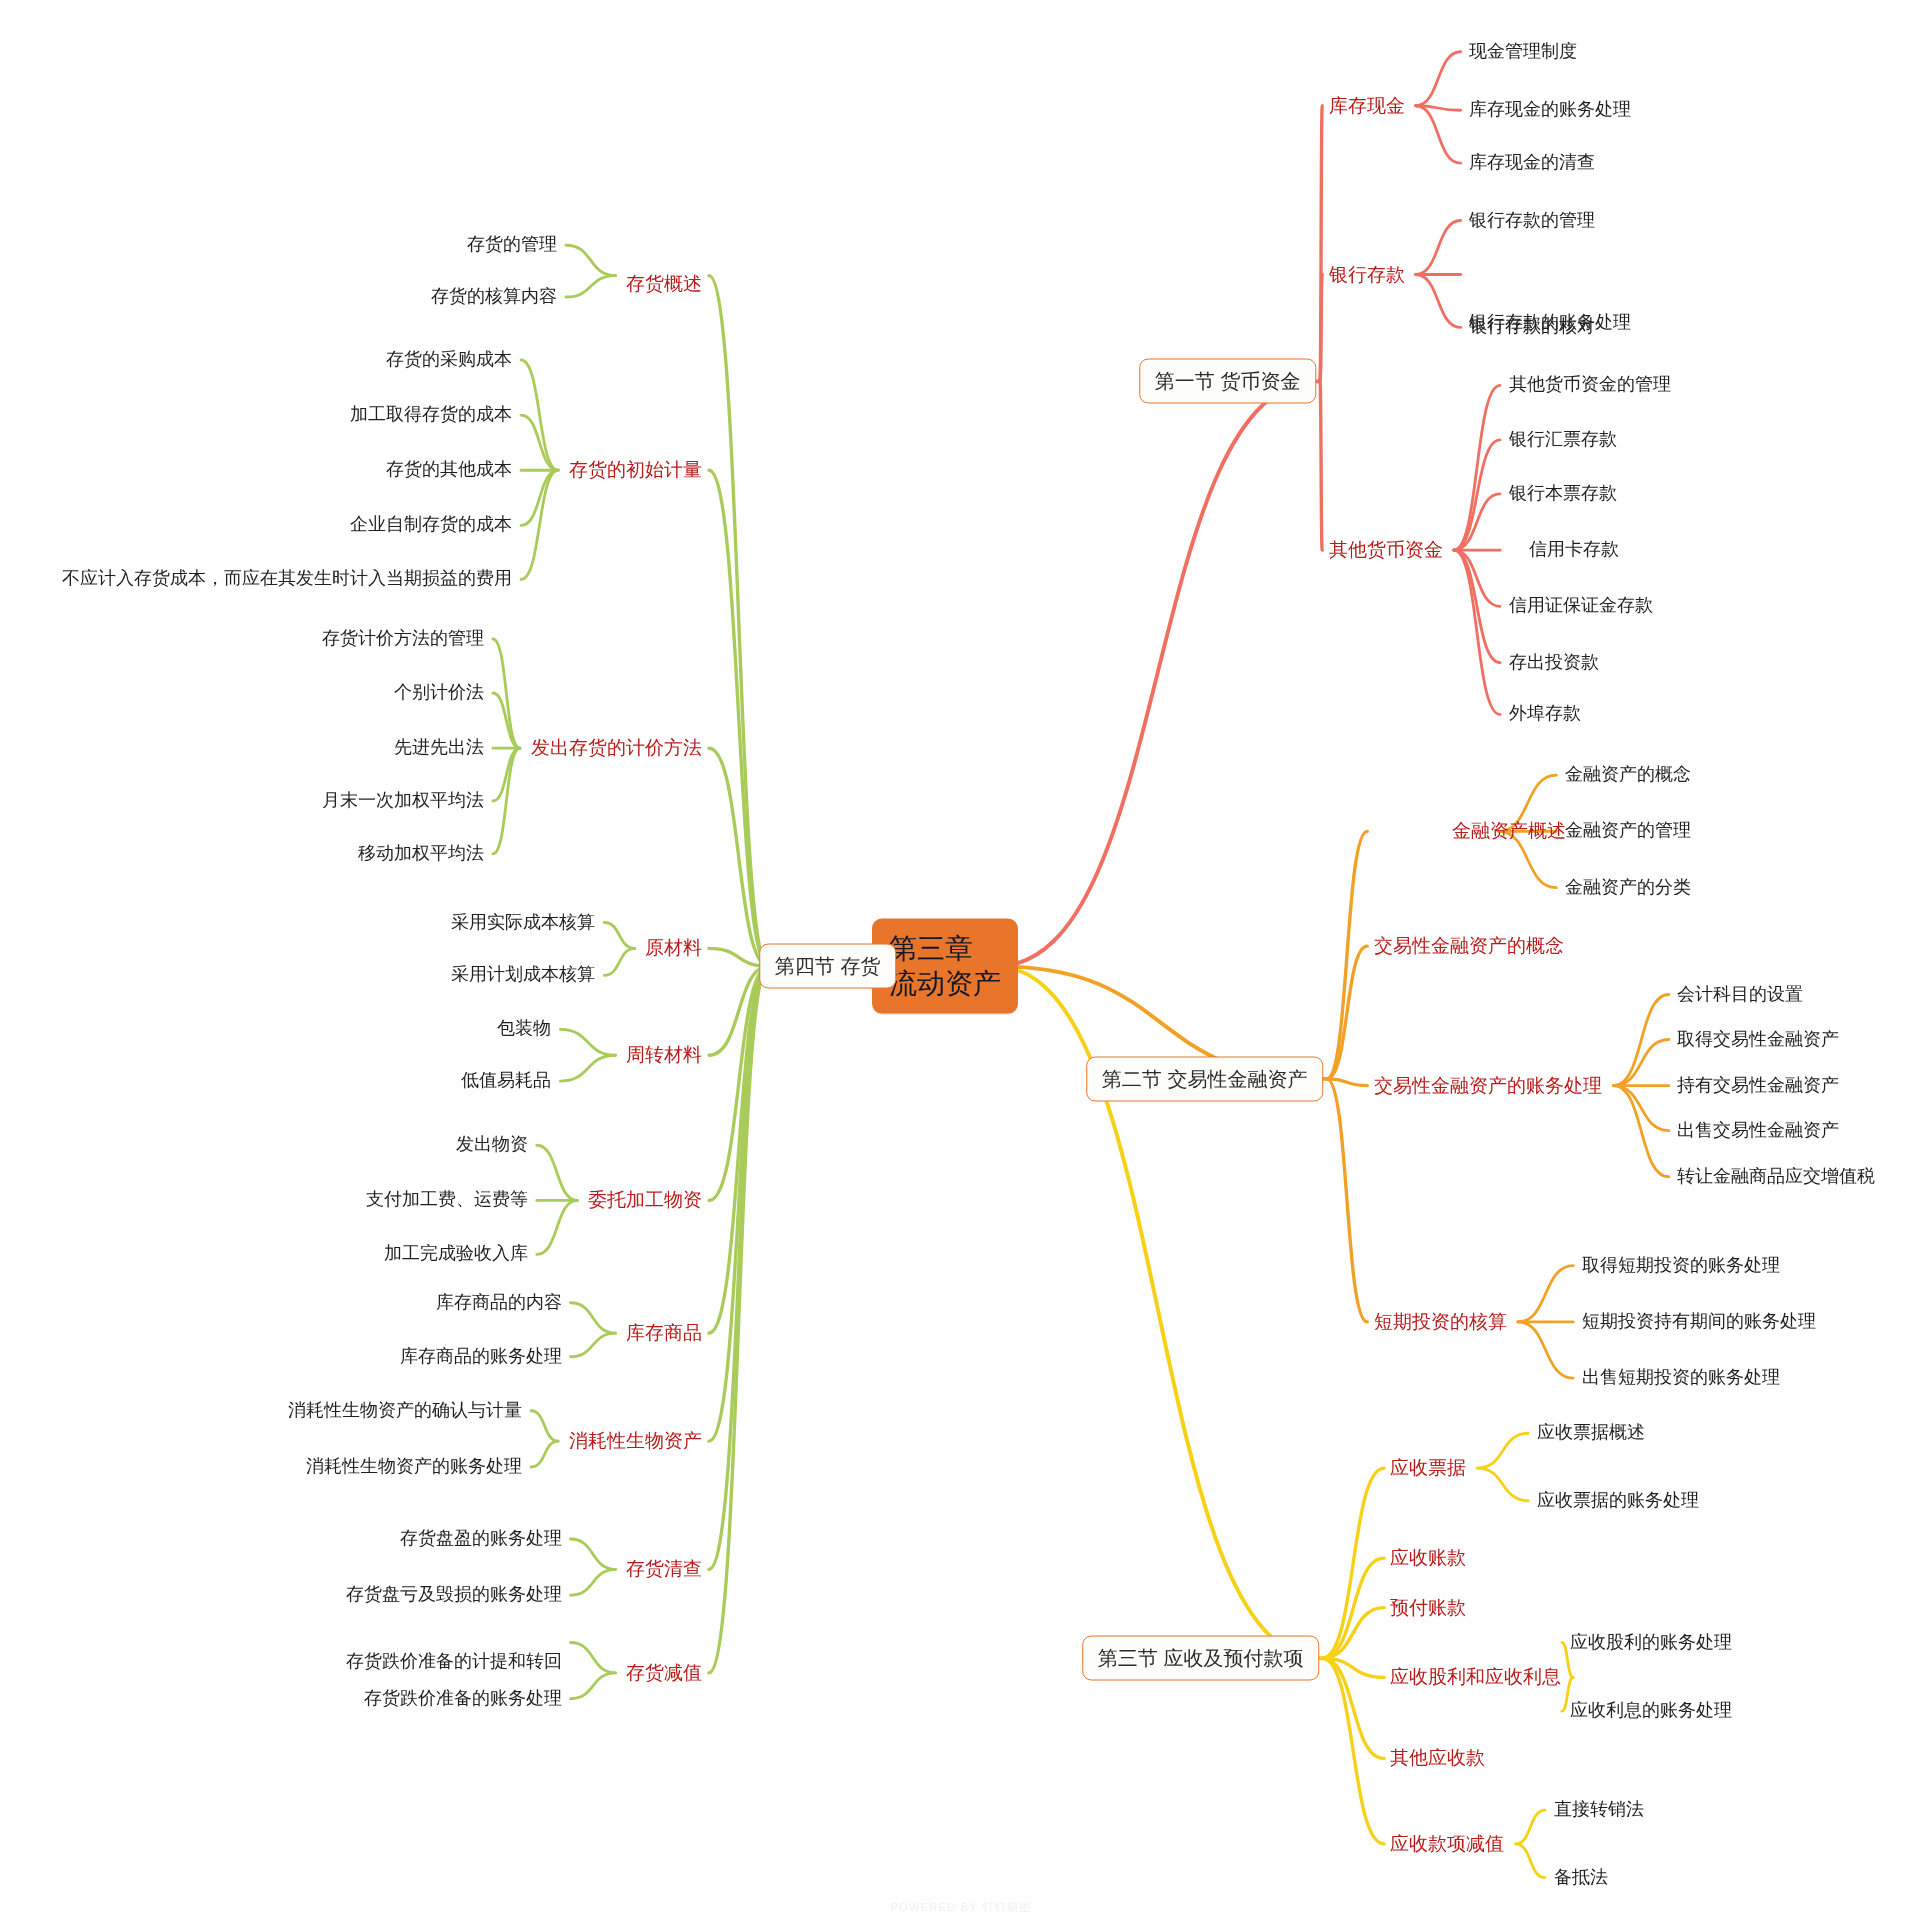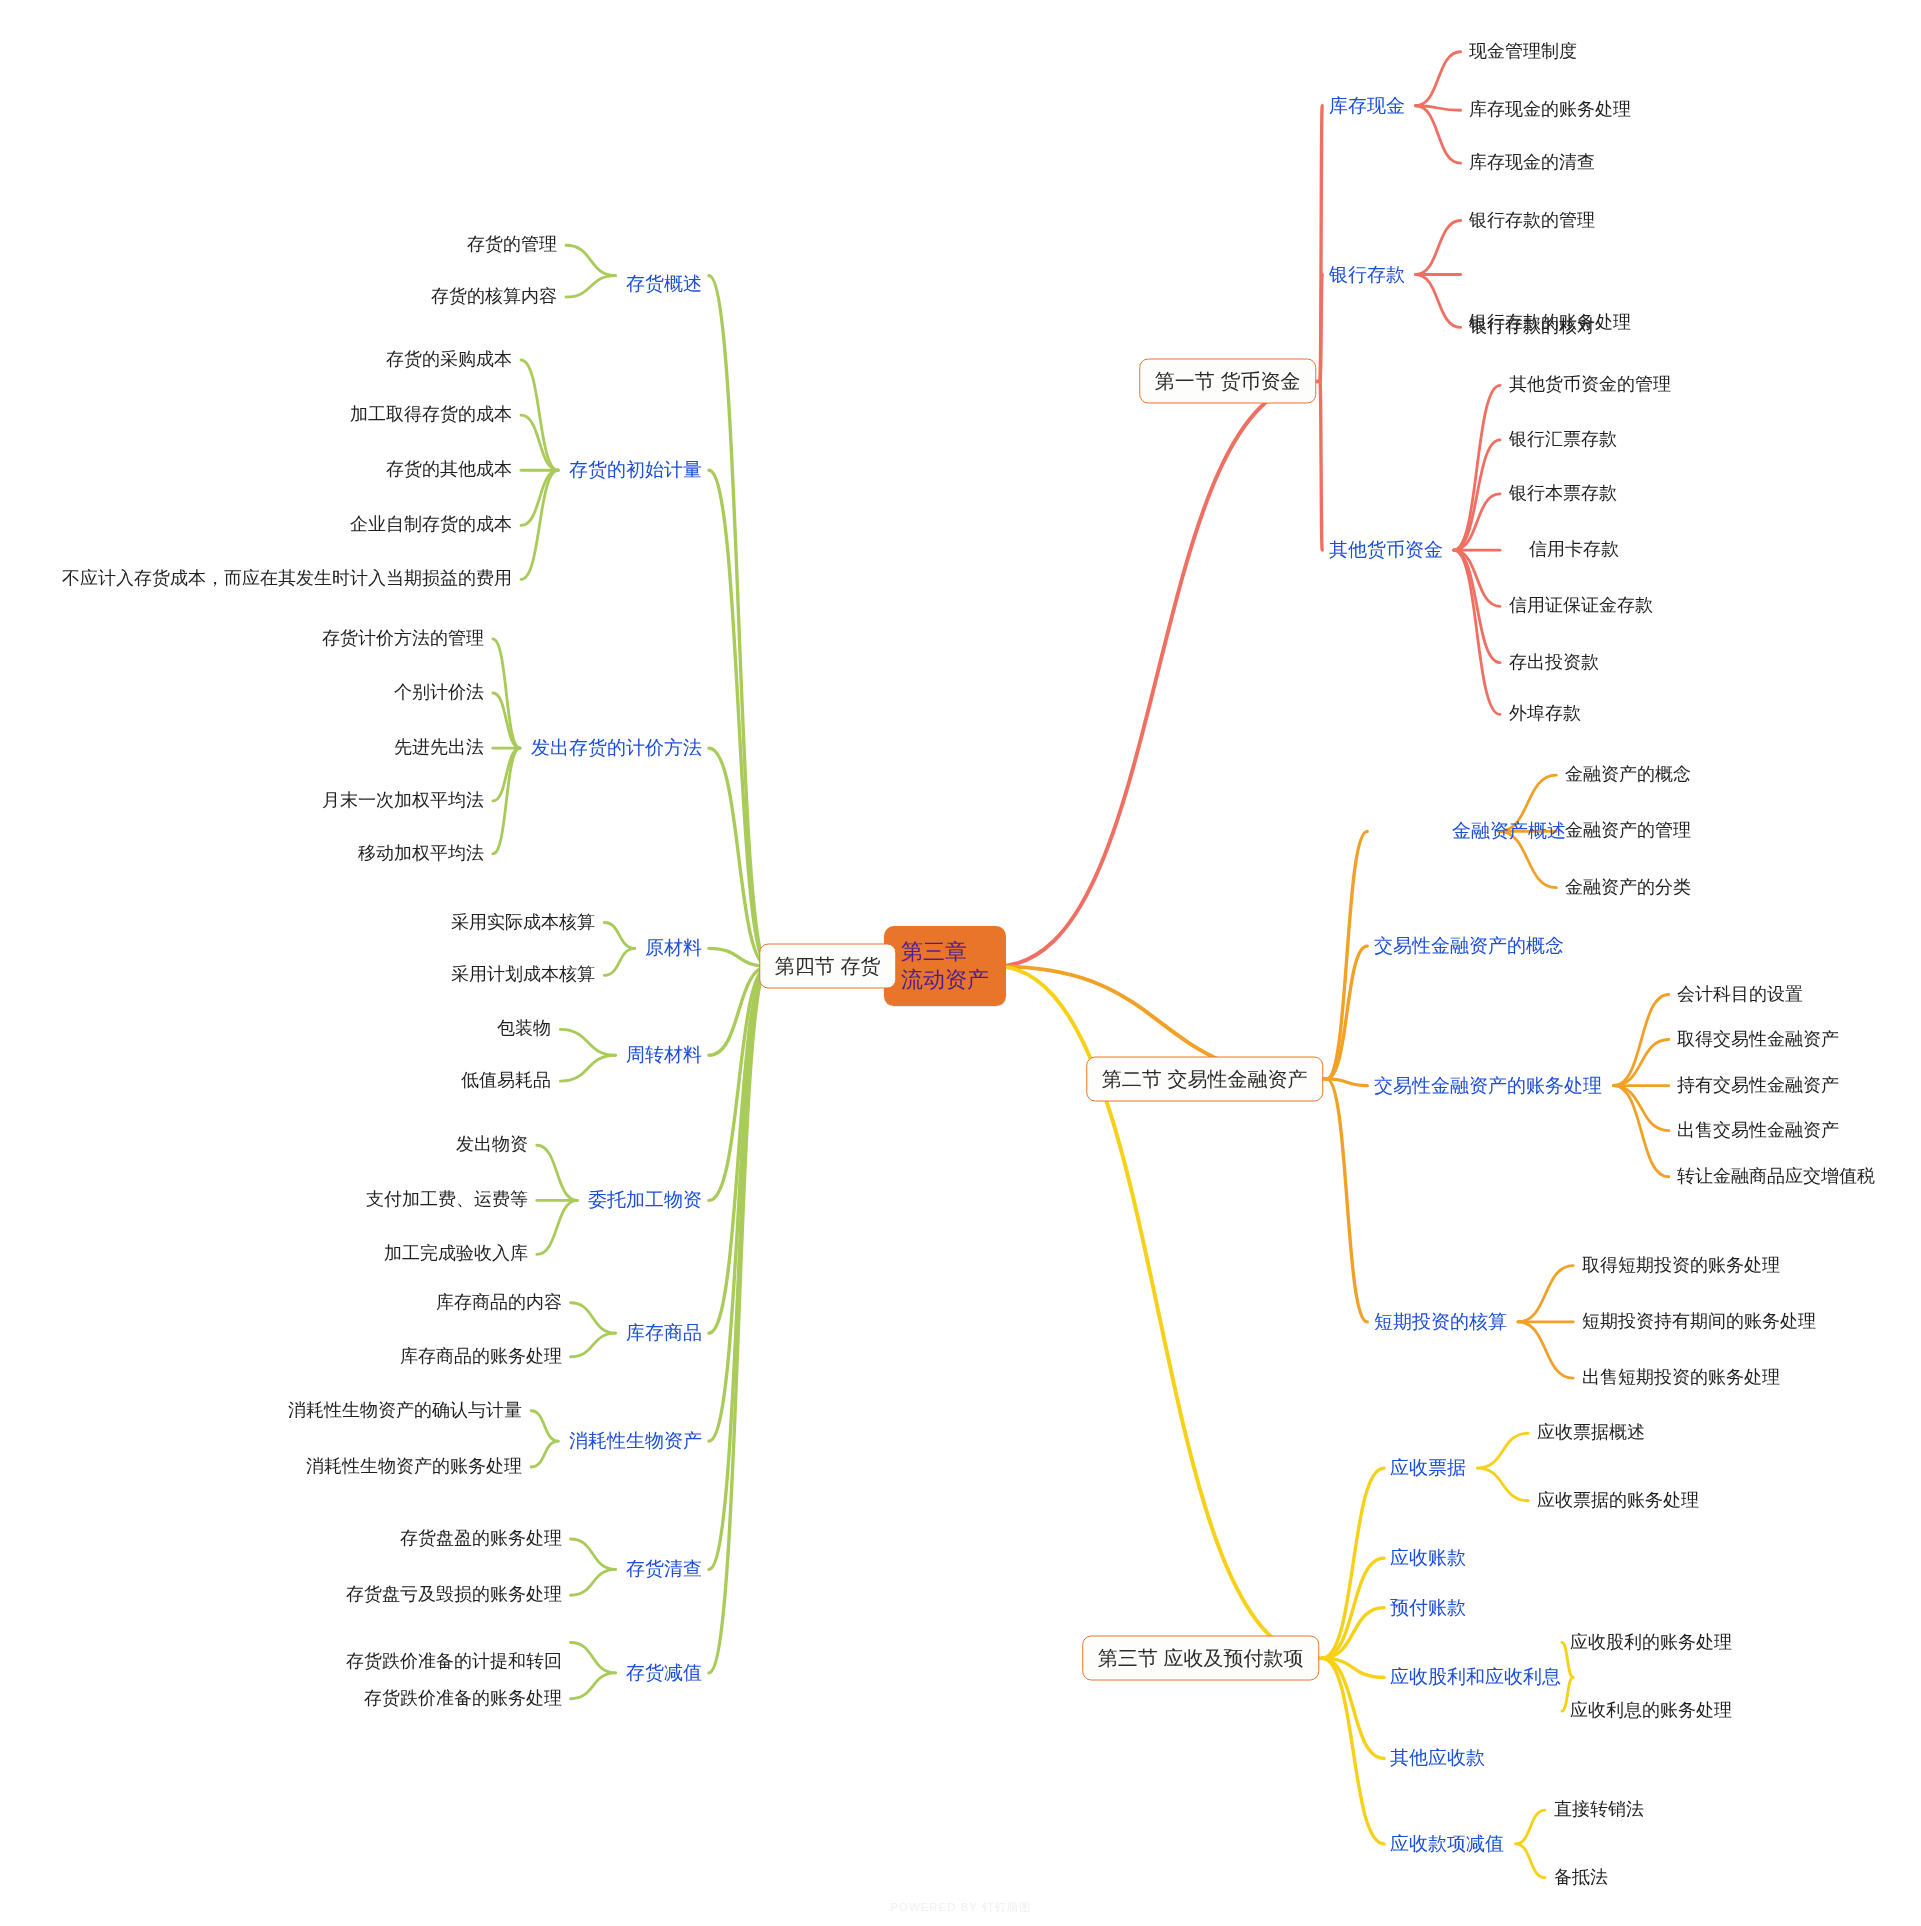--- a/index.html
+++ b/index.html
@@ -26,40 +26,40 @@
     pointer-events: none;
   }
   .node {
     position: absolute;
     white-space: nowrap;
     line-height: 1.25;
   }
   
   .node.root {
     background: #E8752A;
-    color: #4c1d95;
+    color: #0f172a;
     border-radius: 10px;
-    font-size: 22px;
+    font-size: 28px;
     padding: 12.4px 17px;
     text-align: left;
     box-shadow: 0 0.6px 1.1px rgba(0,0,0,0.10);
   }
   .node.root .line2 { display: block; }
   
   .node.sect {
     background: #FDFDFC;
     color: #2b2b2b;
     border: 1.7px solid #E8752A;
     border-radius: 9px;
     font-size: 20px;
     padding: 9px 14.6px;
   }
   
   .node.topic {
-    color: #1d4ed8;
+    color: #b91c1c;
     font-size: 19px;
     padding: 2.3px 1.1px;
   }
   
   .node.leaf {
     color: #1f1f1f;
     font-size: 18px;
     padding: 2.3px 1.1px;
   }
   .node.anchor-right { transform: translate(-100%, -50%); }

